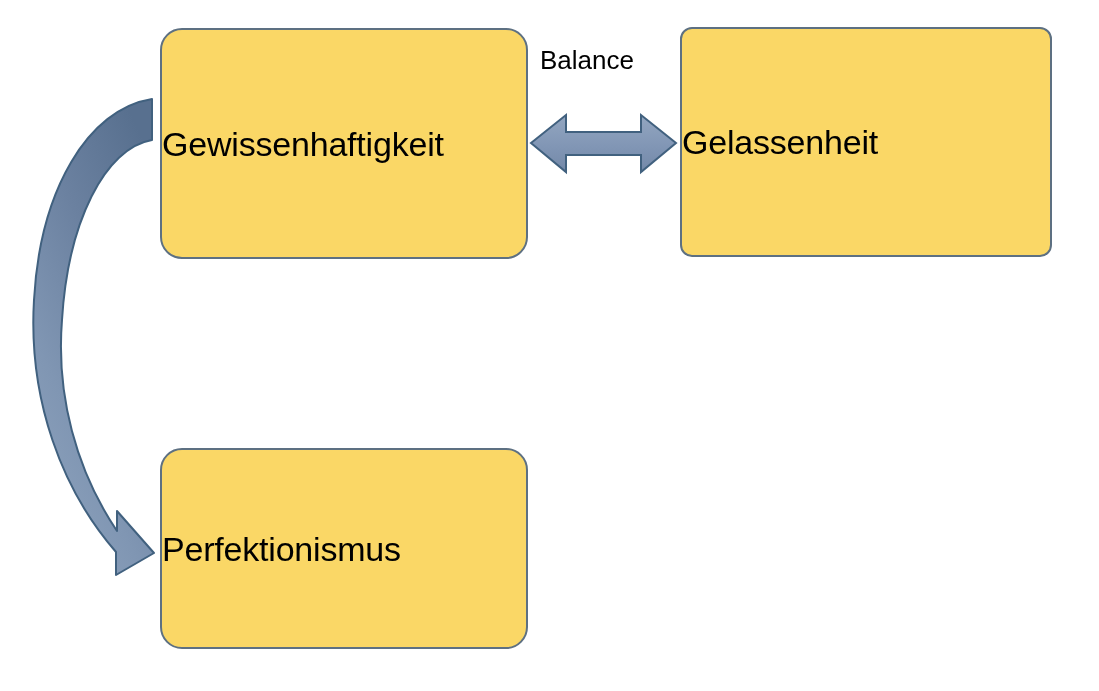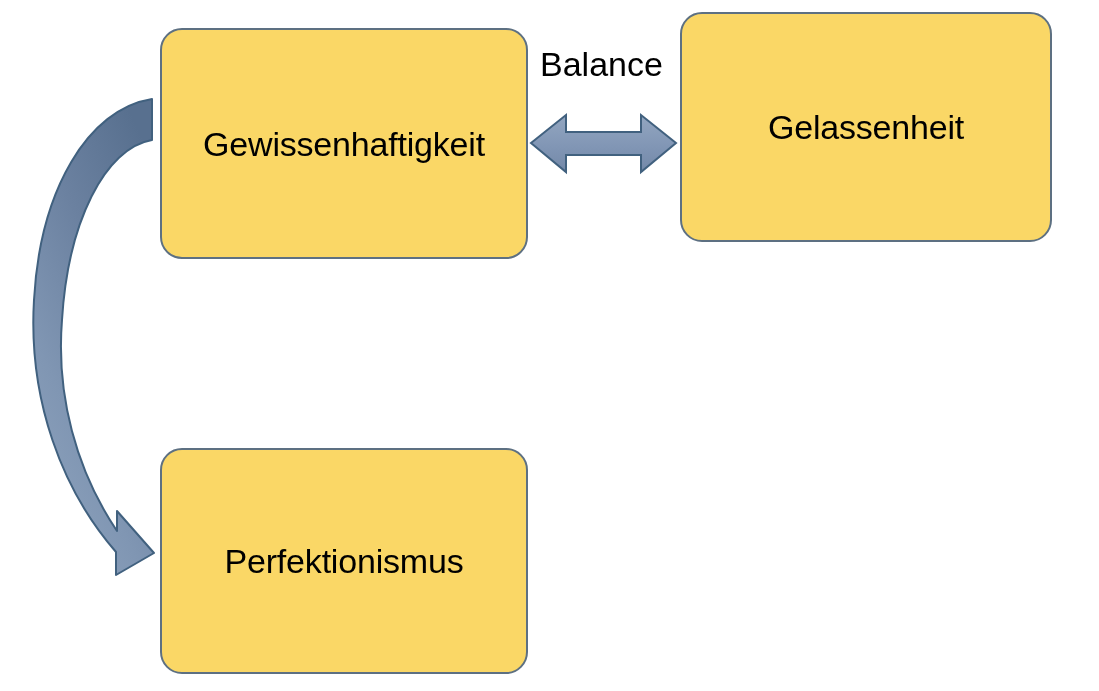--- a/index.html
+++ b/index.html
@@ -17,38 +17,38 @@
     font-family: "Liberation Sans", sans-serif;
   }
   .node {
     position: absolute;
     box-sizing: border-box;
     background: #fad766;
     border: 2px solid #5d7082;
     border-radius: 22px;
     display: flex;
     align-items: center;
-    justify-content: center;
+    justify-content: flex-start;
   }
   .node-label {
     font-family: "Liberation Sans", sans-serif;
     font-size: 34px;
     color: #000000;
     line-height: 1;
     letter-spacing: -0.2px;
     white-space: nowrap;
   }
   #node-gewissenhaftigkeit { left: 160px; top: 28px;  width: 368px; height: 231px; }
-  #node-gelassenheit       { left: 680px; top: 12px;  width: 372px; height: 230px; }
-  #node-perfektionismus    { left: 160px; top: 448px; width: 368px; height: 226px; }
+  #node-gelassenheit       { left: 680px; top: 27px;  width: 372px; height: 230px; border-radius: 12px; }
+  #node-perfektionismus    { left: 160px; top: 448px; width: 368px; height: 201px; }
 
   .edge-label {
     position: absolute;
     font-family: "Liberation Sans", sans-serif;
-    font-size: 34px;
+    font-size: 26px;
     color: #000000;
     line-height: 1;
     white-space: nowrap;
   }
   #label-balance      { left: 540px; top: 47px; }
   #label-uebertreibung{ left: 57px;  top: 327px; }
 
   .arrow-layer {
     position: absolute;
     left: 0; top: 0;

